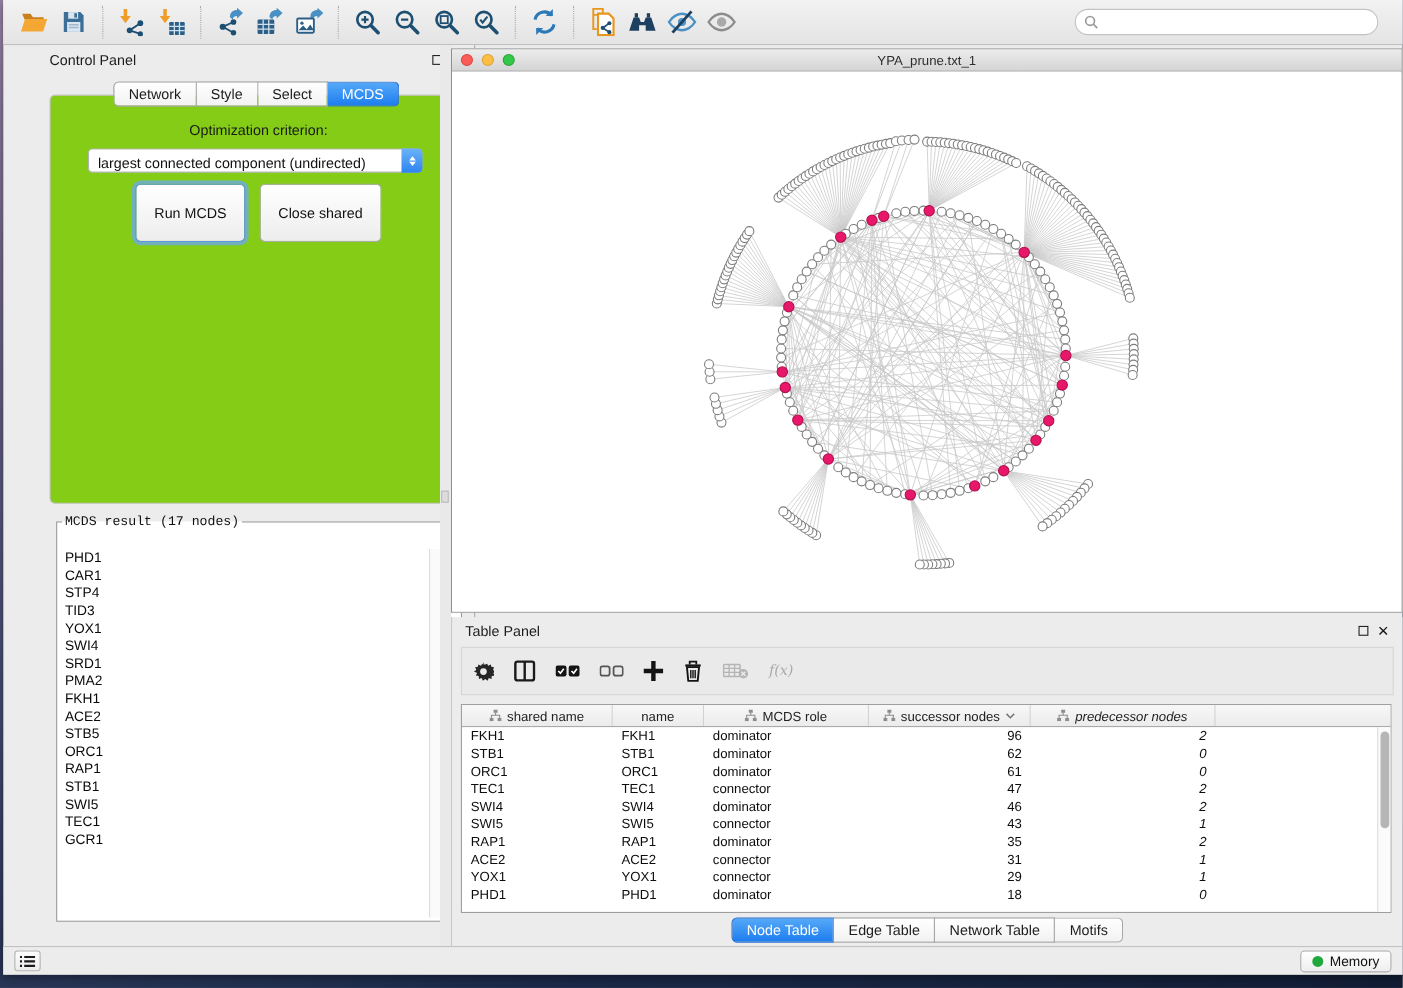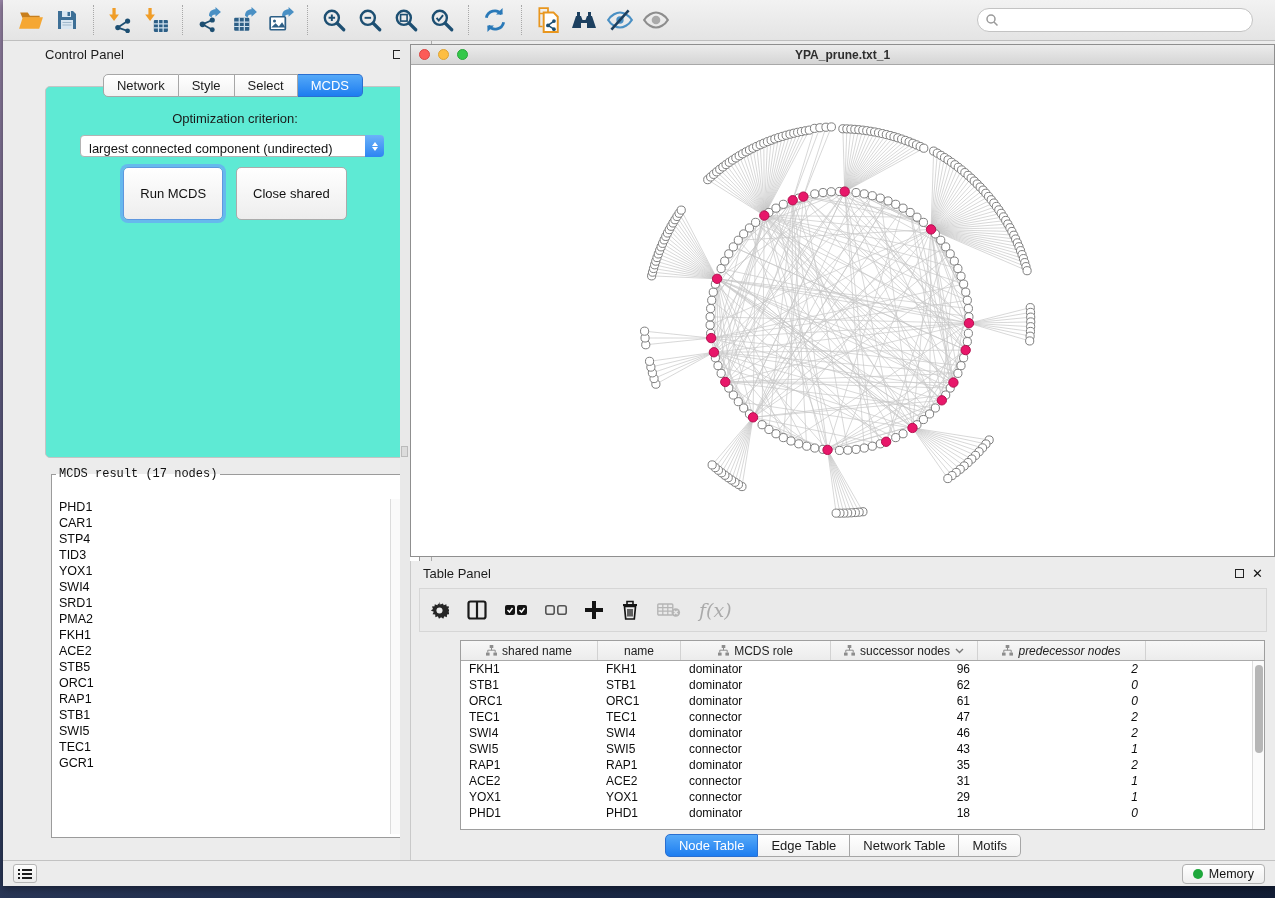--- a/index.html
+++ b/index.html
@@ -26,21 +26,21 @@
   .panel-btns { margin-left:auto; display:flex; align-items:center; gap:8px; }
   .float-btn { width:9px; height:9px; border:1.6px solid #222; cursor:pointer; }
   .close-btn { font-size:13px; font-weight:bold; color:#111; cursor:pointer; line-height:9px; }
   .seg-tabs { position:absolute; left:0; right:0; top:33px; display:flex; justify-content:center; z-index:3; }
   .seg { border:1px solid #a6a6a6; border-left:none; background:linear-gradient(#ffffff,#f2f2f2);
     font-size:13px; color:#1c1c1c; padding:3px 13px; cursor:pointer; }
   .seg:first-child { border-left:1px solid #a6a6a6; border-radius:5px 0 0 5px; }
   .seg:last-child { border-radius:0 5px 5px 0; }
   .seg.sel { background:linear-gradient(#55a9f8,#1d7df0); color:#fff; border-color:#2a6fd0; }
   .cp-inner { position:absolute; left:10px; right:6px; top:45px; height:372px;
-    background:#5eead4; border:1px solid #c4c4c4; border-radius:5px; }
+    background:#84cc16; border:1px solid #c4c4c4; border-radius:5px; }
   .opt-label { text-align:center; margin-top:24px; font-size:13px; color:#1a1a1a; }
   .combo { position:absolute; left:34px; right:40px; top:48px; height:22px; background:#fff;
     border:1px solid #b3b3b3; border-radius:4px; font-size:13px; color:#111;
     display:flex; align-items:flex-end; padding-left:8px; cursor:pointer; }
   .combo-cap { position:absolute; right:-1px; top:-1px; bottom:-1px; width:19px; border-radius:0 4px 4px 0;
     background:linear-gradient(#6cb2f9,#2d85f2); display:flex; flex-direction:column; align-items:center; justify-content:center; gap:1px; }
   .combo-cap i { width:0; height:0; border-left:3.5px solid transparent; border-right:3.5px solid transparent; }
   .cap-up { border-bottom:4px solid #fff; }
   .cap-dn { border-top:4px solid #fff; }
   .btn-row { position:absolute; left:0; right:0; top:80px; display:flex; justify-content:center; gap:13px; }
@@ -59,32 +59,32 @@
   .v-handle { position:absolute; left:1px; top:405px; width:7px; height:11px; background:#dcdcdc; border:1px solid #bbb; }
 
   
   .net-window { position:absolute; left:407px; right:0; top:44px; height:513px; border:1px solid #8f8f8f; background:#fff; }
   .net-titlebar { height:20px; background:linear-gradient(#ececec,#d5d5d5); border-bottom:1px solid #a8a8a8;
     position:relative; display:flex; align-items:center; justify-content:center; }
   .tl { position:absolute; width:11px; height:11px; border-radius:50%; top:4px; cursor:pointer; }
   .tl.red { left:8px; background:#fc5b57; border:1px solid #d94743; }
   .tl.yel { left:27px; background:#fdbe41; border:1px solid #dda336; }
   .tl.grn { left:46px; background:#34c84a; border:1px solid #2aa53c; }
-  .net-title { font-size:12px; font-weight:700; color:#2e2e2e; }
+  .net-title { font-size:12px; font-weight:400; color:#2e2e2e; }
   .net-canvas { position:absolute; left:0; right:0; top:21px; bottom:0; background:#fff; }
   .net-canvas svg { width:100%; height:100%; display:block; }
 
   
   .table-panel { position:absolute; left:407px; right:0; top:561px; bottom:26px; background:#ececec; border-left:1px solid #c9c9c9; }
   .tp-title-row { height:25px; display:flex; align-items:center; padding:0 12px; }
   .tp-toolbar { margin:2px 8px 4px 8px; height:44px; background:#eaeaea; border:1px solid #d6d6d6;
     display:flex; align-items:center; padding:0 10px; gap:18px; }
   .tpi { display:inline-flex; align-items:center; justify-content:center; cursor:pointer; }
-  .fx { font-family:"DejaVu Serif","Liberation Serif",serif; font-style:italic; font-size:19px; color:#aaa; }
-  .node-table { position:absolute; left:8px; right:10px; top:79px; height:190px; background:#fff; border:1px solid #9e9e9e;margin-left:41px; }
+  .fx { font-family:"DejaVu Serif","Liberation Serif",serif; font-style:italic; font-size:13px; color:#aaa; }
+  .node-table { position:absolute; left:8px; right:10px; top:79px; height:190px; background:#fff; border:1px solid #9e9e9e; }
   .thead { display:flex; height:20px; background:linear-gradient(#f7f7f7,#ececec); border-bottom:1px solid #aaa; }
   .th { display:flex; align-items:center; justify-content:center; gap:5px; font-size:12px; color:#222;
     border-right:1px solid #d2d2d2; cursor:pointer; }
   .tbody { position:absolute; left:0; right:12px; top:20px; bottom:0; overflow:hidden; }
   .tr { display:flex; height:16px; cursor:pointer; }
   .td { font-size:12px; color:#0d0d0d; padding:0 8px; line-height:16px; white-space:nowrap; overflow:hidden; }
   .c0 { width:137px; } .c1 { width:83px; } .c2 { width:150px; }
   .c3 { width:147px; text-align:right; } .c4 { width:168px; text-align:right;font-style:italic; } .c5 { flex:1; }
   .t-scroll { position:absolute; right:0; top:20px; bottom:0; width:12px; background:#fbfbfb; border-left:1px solid #ddd; }
   .t-thumb { position:absolute; left:2px; top:4px; width:8px; height:88px; background:#b6b6b6; border-radius:4px; }

